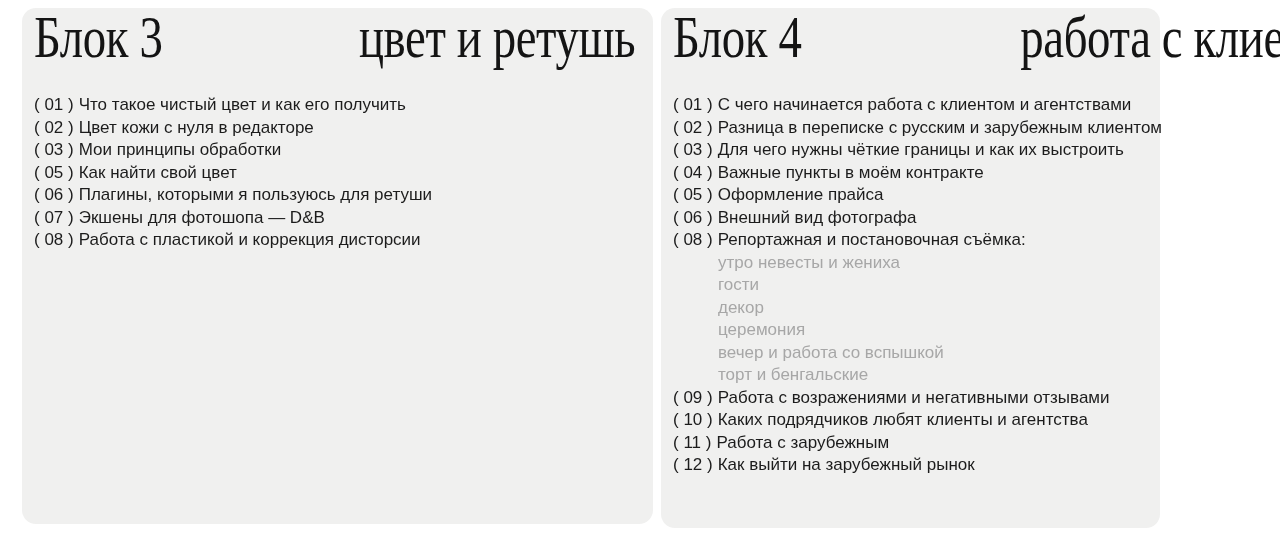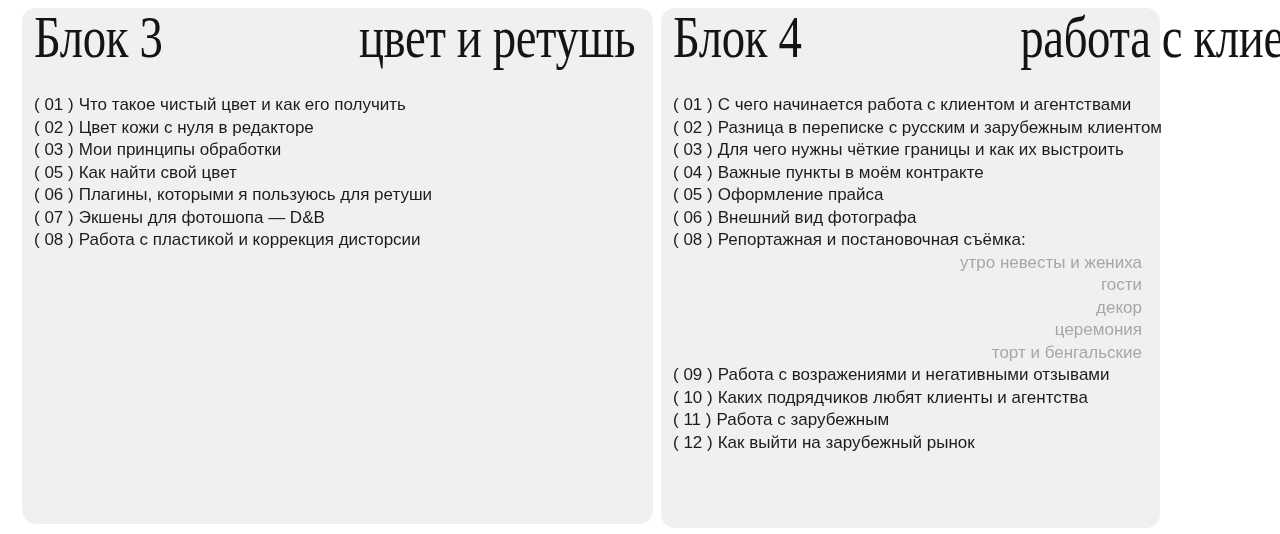--- a/index.html
+++ b/index.html
@@ -53,21 +53,20 @@
     font-size:17px;
     line-height:22.5px;
     color:var(--item-text);
     white-space:nowrap;
   }
   .item .num{color:var(--item-text);text-align:center;}
   .item .txt{margin-left:5px;}
   .sub{
     padding-left:45px;
     color:var(--sub-text);
-    text-align:right;
   }
 </style>
 </head>
 <body>
 
 <main class="page">
 
   <section class="panel panel-a">
     <header class="panel-head">
       <h2 class="head-left">Блок 3</h2>
@@ -94,20 +93,21 @@
         <li class="item"><span class="num">( 02 )</span><span class="txt">Разница в переписке с русским и зарубежным клиентом</span></li>
         <li class="item"><span class="num">( 03 )</span><span class="txt">Для чего нужны чёткие границы и как их выстроить</span></li>
         <li class="item"><span class="num">( 04 )</span><span class="txt">Важные пункты в моём контракте</span></li>
         <li class="item"><span class="num">( 05 )</span><span class="txt">Оформление прайса</span></li>
         <li class="item"><span class="num">( 06 )</span><span class="txt">Внешний вид фотографа</span></li>
         <li class="item"><span class="num">( 08 )</span><span class="txt">Репортажная и постановочная съёмка:</span></li>
         <li class="sub">утро невесты и жениха</li>
         <li class="sub">гости</li>
         <li class="sub">декор</li>
         <li class="sub">церемония</li>
+        <li class="sub">вечер и работа со вспышкой</li>
         <li class="sub">торт и бенгальские</li>
         <li class="item"><span class="num">( 09 )</span><span class="txt">Работа с возражениями и негативными отзывами</span></li>
         <li class="item"><span class="num">( 10 )</span><span class="txt">Каких подрядчиков любят клиенты и агентства</span></li>
         <li class="item"><span class="num">( 11 )</span><span class="txt">Работа с зарубежным</span></li>
         <li class="item"><span class="num">( 12 )</span><span class="txt">Как выйти на зарубежный рынок</span></li>
       </ul>
   </section>
 
 </main>
 

